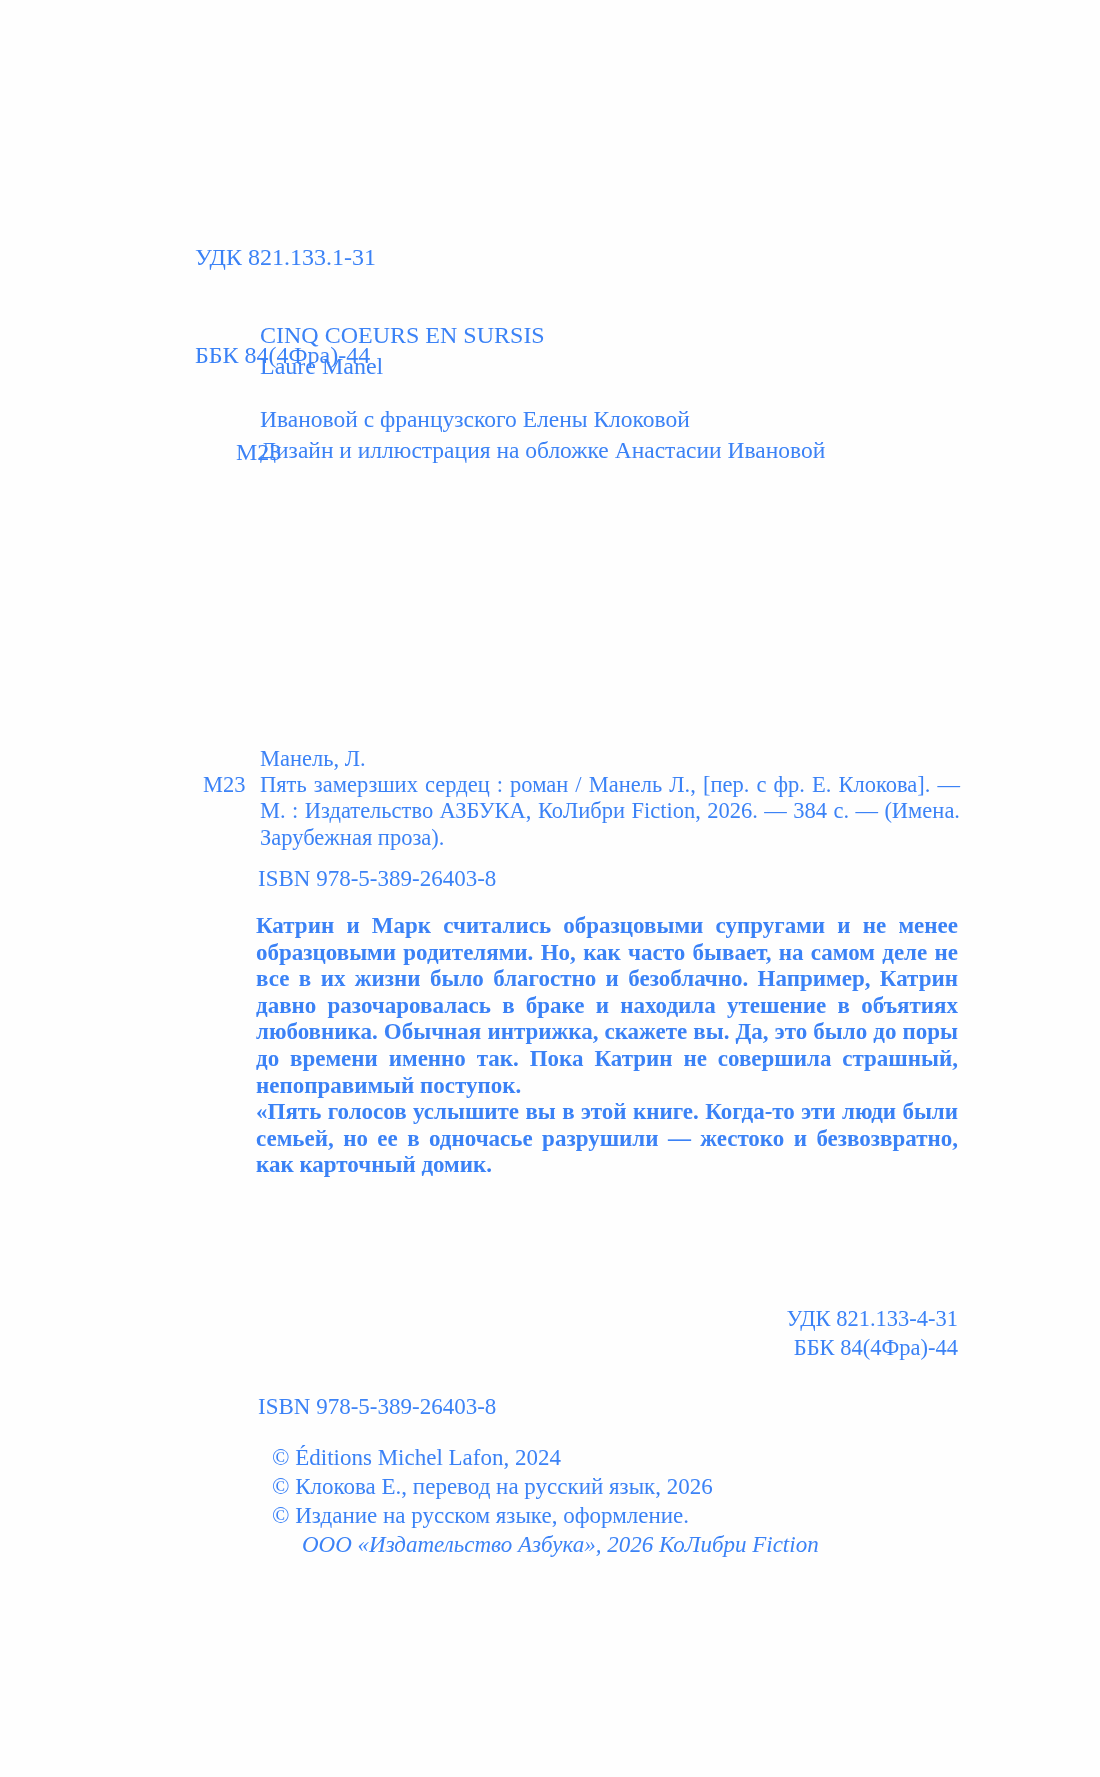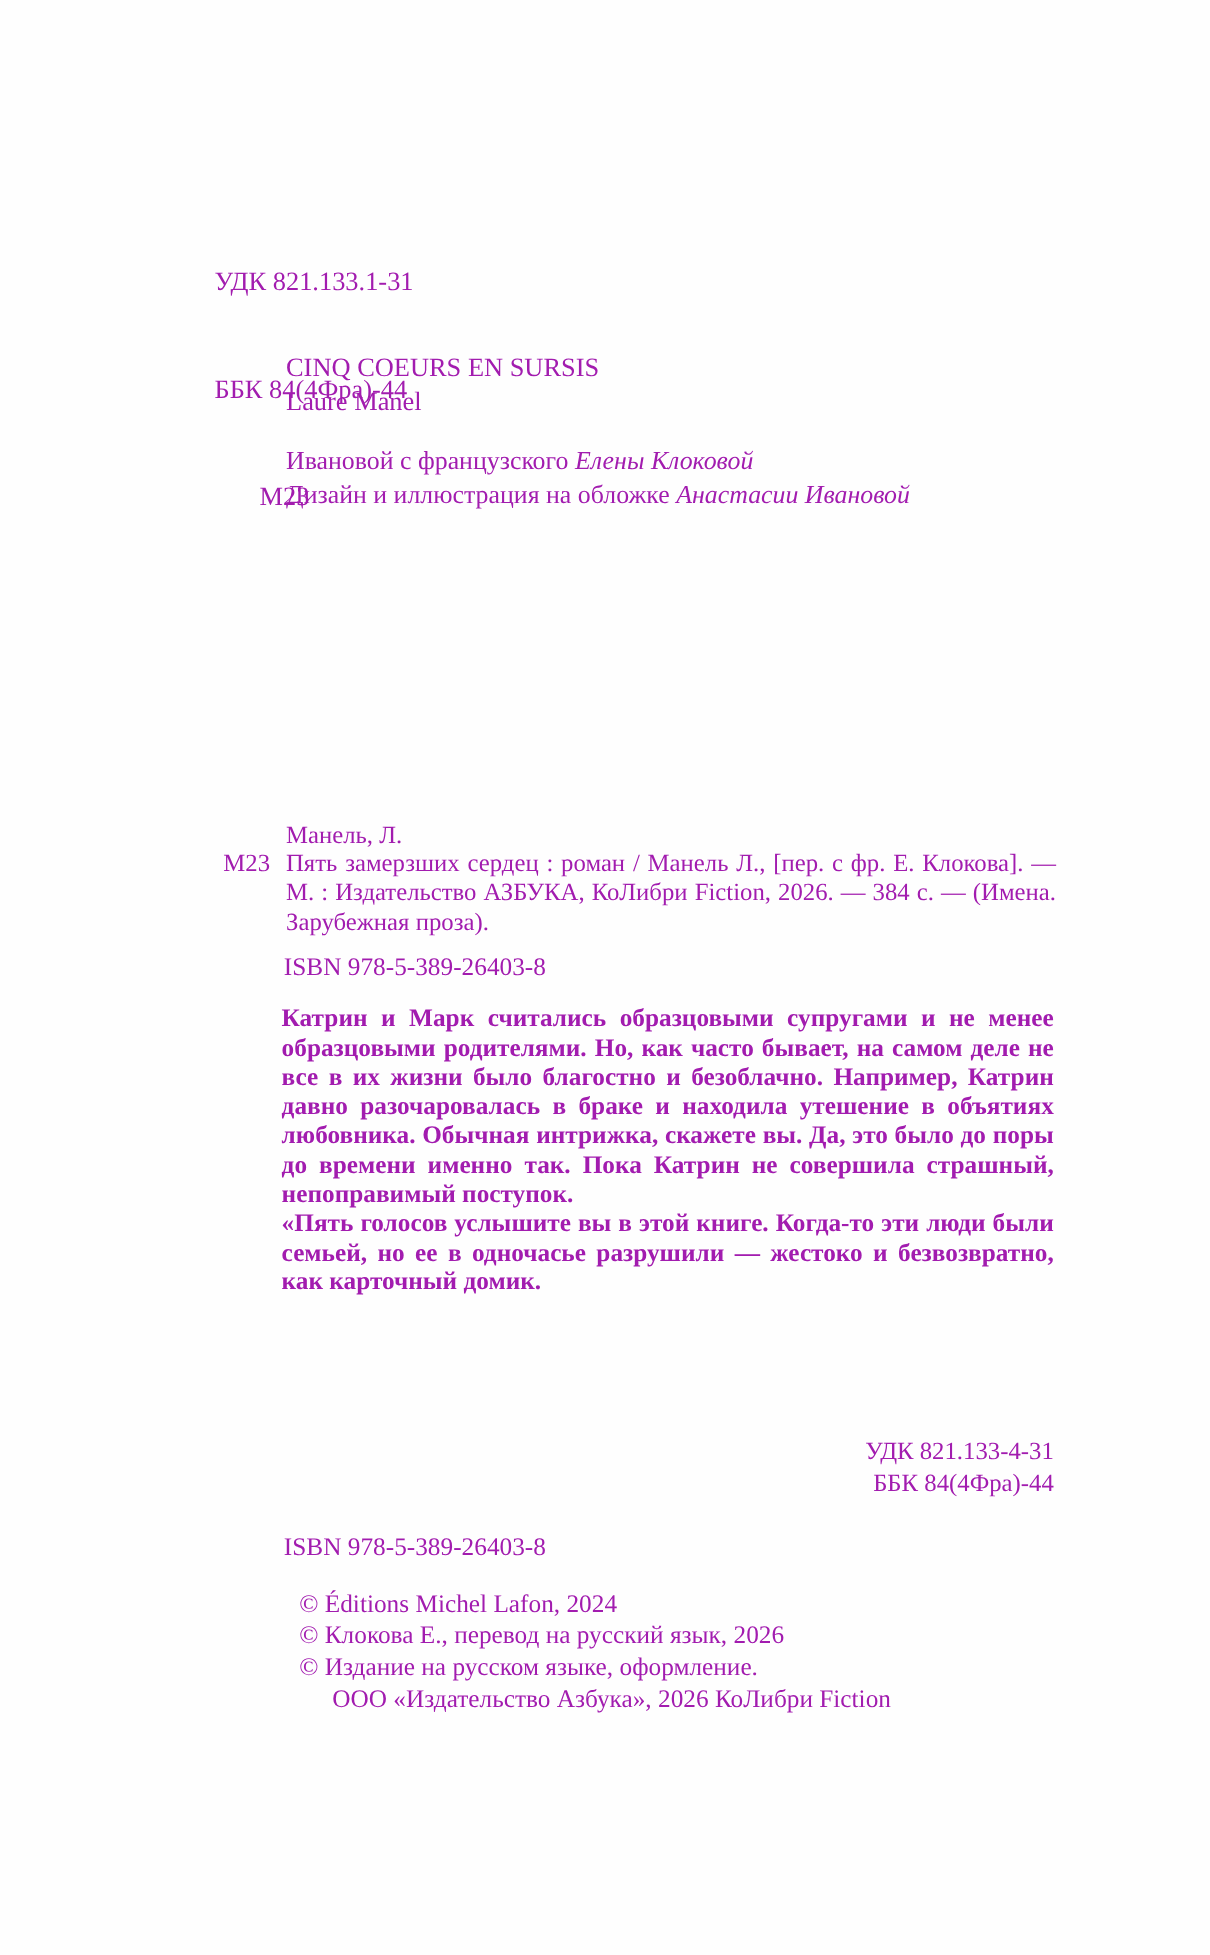--- a/index.html
+++ b/index.html
@@ -6,21 +6,21 @@
     margin: 0;
     padding: 0;
     background: #ffffff;
   }
   .page {
     position: relative;
     width: 1100px;
     height: 1777px;
     background: #fefefe;
     font-family: "Liberation Serif", "DejaVu Serif", serif;
-    color: #a21caf;
+    color: #3b82f6;
     overflow: hidden;
   }
   .abs { position: absolute; }
 
   
   .top-class {
     left: 195px; top: 176px;
     font-size: 24px; line-height: 32.5px;
     white-space: pre;
   }
@@ -30,21 +30,21 @@
   .orig-block {
     left: 260px; top: 320px;
     font-size: 24px; line-height: 30.5px;
   }
 
   
   .credits-block {
     left: 260px; top: 404px;
     font-size: 23.5px; line-height: 30.5px;
   }
-  .credits-block .name { font-style: italic; }
+  .credits-block .name { }
 
   
   .card-author {
     left: 260px; top: 746px;
     font-size: 22.5px; line-height: 26px;
   }
   .card-row {
     left: 203px; top: 772px;
     width: 757px;
     display: flex;
@@ -81,21 +81,21 @@
   .isbn-bottom {
     left: 258px; top: 1394px;
     font-size: 23px;
   }
 
   
   .copyright {
     left: 272px; top: 1443px;
     font-size: 23px; line-height: 29px;
   }
-  .copyright .cont-line { margin-left: 30px; }
+  .copyright .cont-line { margin-left: 30px; font-style: italic; }
 </style>
 </head>
 <body>
 
 <div class="page">
 
   <div class="abs top-class">
     <div>УДК 821.133.1-31</div>
     <div>ББК 84(4Фра)-44</div>
     <div class="code-line">М23</div>

